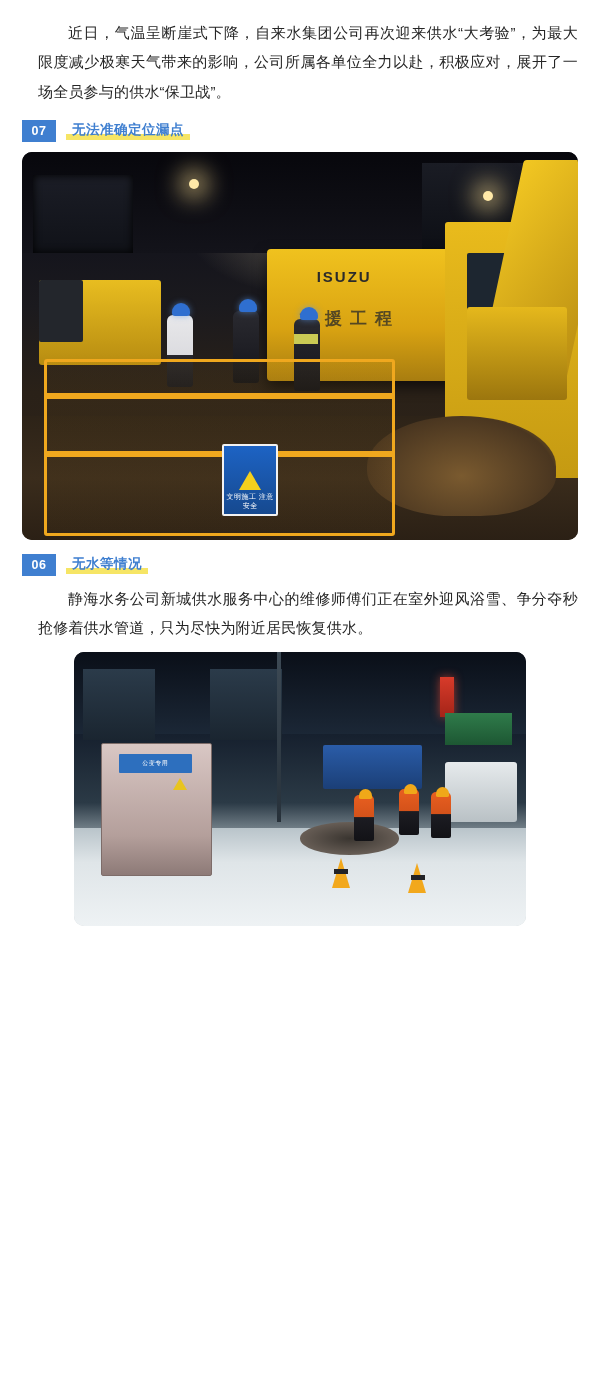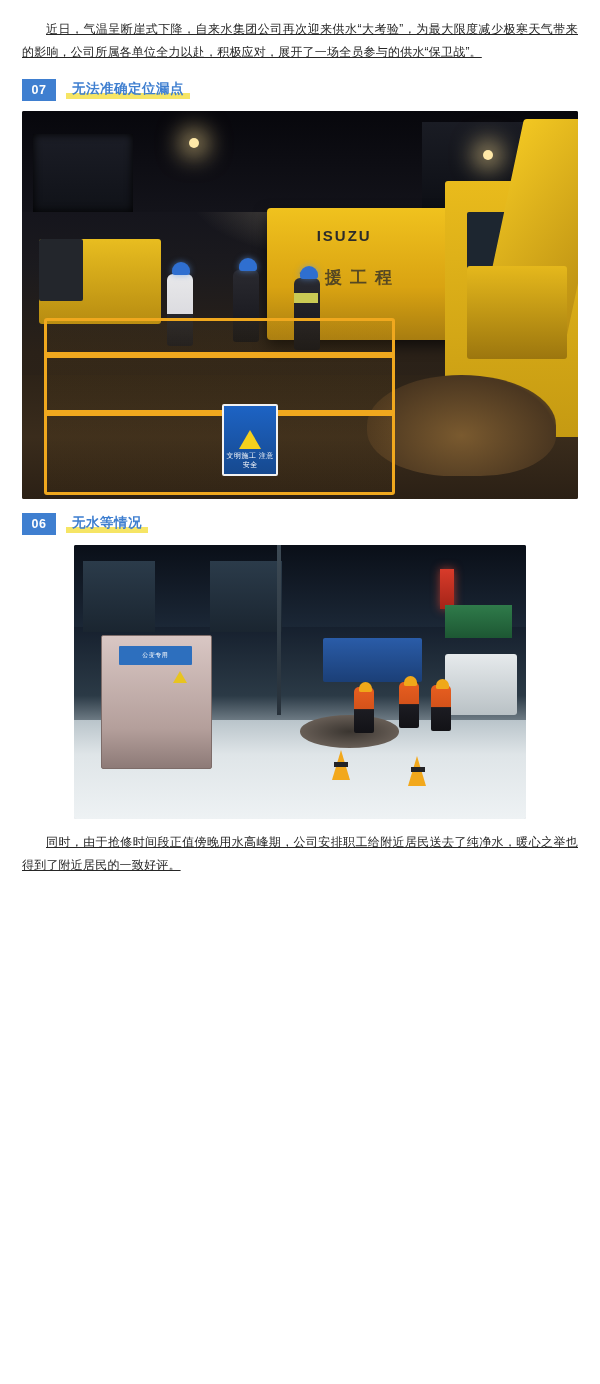--- a/index.html
+++ b/index.html
@@ -12,28 +12,27 @@
     min-height: 1384px;
     font-family: "Liberation Sans", "DejaVu Sans", sans-serif;
     color: #222222;
   }
   .page {
     width: 600px;
     box-sizing: border-box;
     padding: 18px 22px 22px 22px;
   }
   p.para {
-    margin: 0 0 10px 0;
-    font-size: 12px;
+    margin: 0 0 10px 16px;
+    font-size: 15px;
     line-height: 1.95;
     text-align: justify;
     text-indent: 2em;
     color: #262626;
     letter-spacing: 0.2px;
-    text-decoration: underline;
   }
   .section-head {
     display: flex;
     align-items: center;
     margin: 14px 0 8px 0;
   }
   .sec-num {
     width: 34px;
     height: 22px;
     background: #3f7fd0;
@@ -69,21 +68,21 @@
     z-index: 1;
   }
   .figure {
     margin: 10px 0 12px 0;
     display: flex;
     justify-content: center;
   }
   .photo {
     position: relative;
     overflow: hidden;
-    border-radius: 2px;
+    border-radius: 10px;
   }
   
   .photo1 {
     width: 556px;
     height: 388px;
     background:
       radial-gradient(ellipse 220px 90px at 58% 22%, rgba(255,238,190,0.35), rgba(0,0,0,0) 70%),
       linear-gradient(#0a0a10 0%, #14141c 24%, #1b1a1e 40%, #2a2118 62%, #30251a 100%);
   }
   .p1-sky {
@@ -338,20 +337,21 @@
 
 
   <div class="section-head">
     <div class="sec-num">06</div>
     <div class="sec-title-wrap">
       <div class="sec-underline"></div>
       <div class="sec-title">无水等情况</div>
     </div>
   </div>
 
+  <p class="para">静海水务公司新城供水服务中心的维修师傅们正在室外迎风浴雪、争分夺秒抢修着供水管道，只为尽快为附近居民恢复供水。</p>
 
   <div class="figure">
     <div class="photo photo2">
       <div class="p2-sky"></div>
       <div class="p2-shop" style="left:2%;"></div>
       <div class="p2-shop" style="left:30%;"></div>
       <div class="p2-sign-red"></div>
       <div class="p2-sign-green"></div>
       <div class="p2-pole"></div>
 
@@ -373,15 +373,14 @@
       <div class="p2-worker" style="left:79%; top:51%;"></div>
       <div class="p2-helmet" style="left:80%; top:49%;"></div>
 
       <div class="p2-cone" style="left:57%; bottom:14%;"></div>
       <div class="p2-cone-stripe" style="left:57.5%; bottom:19%;"></div>
       <div class="p2-cone" style="left:74%; bottom:12%;"></div>
       <div class="p2-cone-stripe" style="left:74.5%; bottom:17%;"></div>
     </div>
   </div>
 
-  <p class="para">同时，由于抢修时间段正值傍晚用水高峰期，公司安排职工给附近居民送去了纯净水，暖心之举也得到了附近居民的一致好评。</p>
 
 </div>
 
 </body></html>

